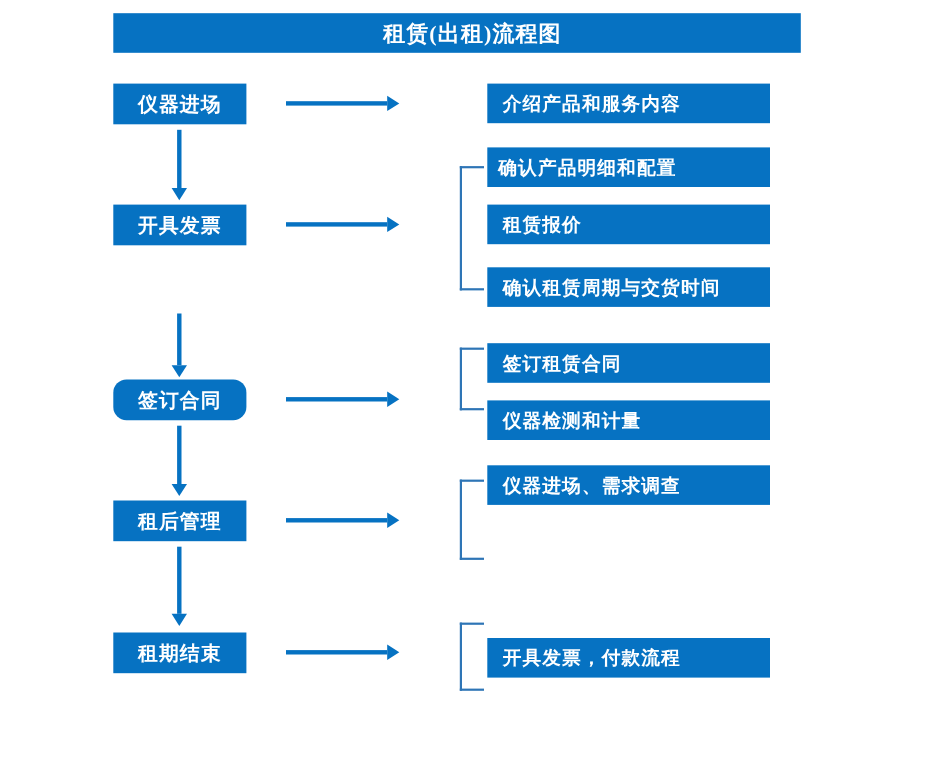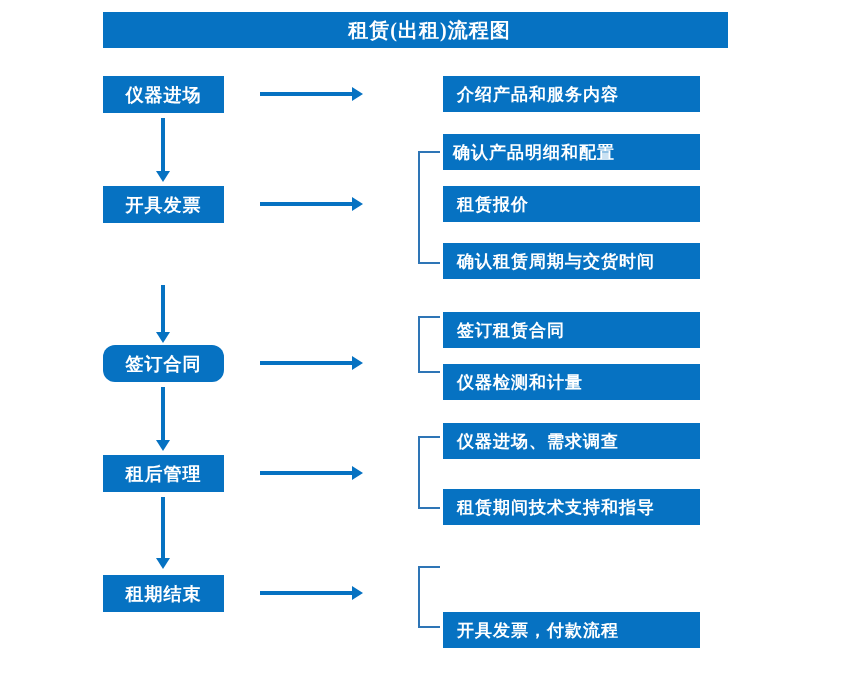--- a/index.html
+++ b/index.html
@@ -159,18 +159,17 @@
   <div class="detail-box" style="top:186px;">租赁报价</div>
 
   <div class="detail-box" style="top:243px;">确认租赁周期与交货时间</div>
 
   <div class="detail-box" style="top:312px;">签订租赁合同</div>
 
   <div class="detail-box" style="top:364px;">仪器检测和计量</div>
 
   <div class="detail-box" style="top:423px;">仪器进场、需求调查</div>
 
-  <div class="detail-box" style="top:489px;">租赁期间技术支持和指导</div>
 
 
-  <div class="detail-box" style="top:612px;">开具发票，付款流程</div>
+  <div class="detail-box" style="top:580px;">开具发票，付款流程</div>
 
 </div>
 
 </body></html>

